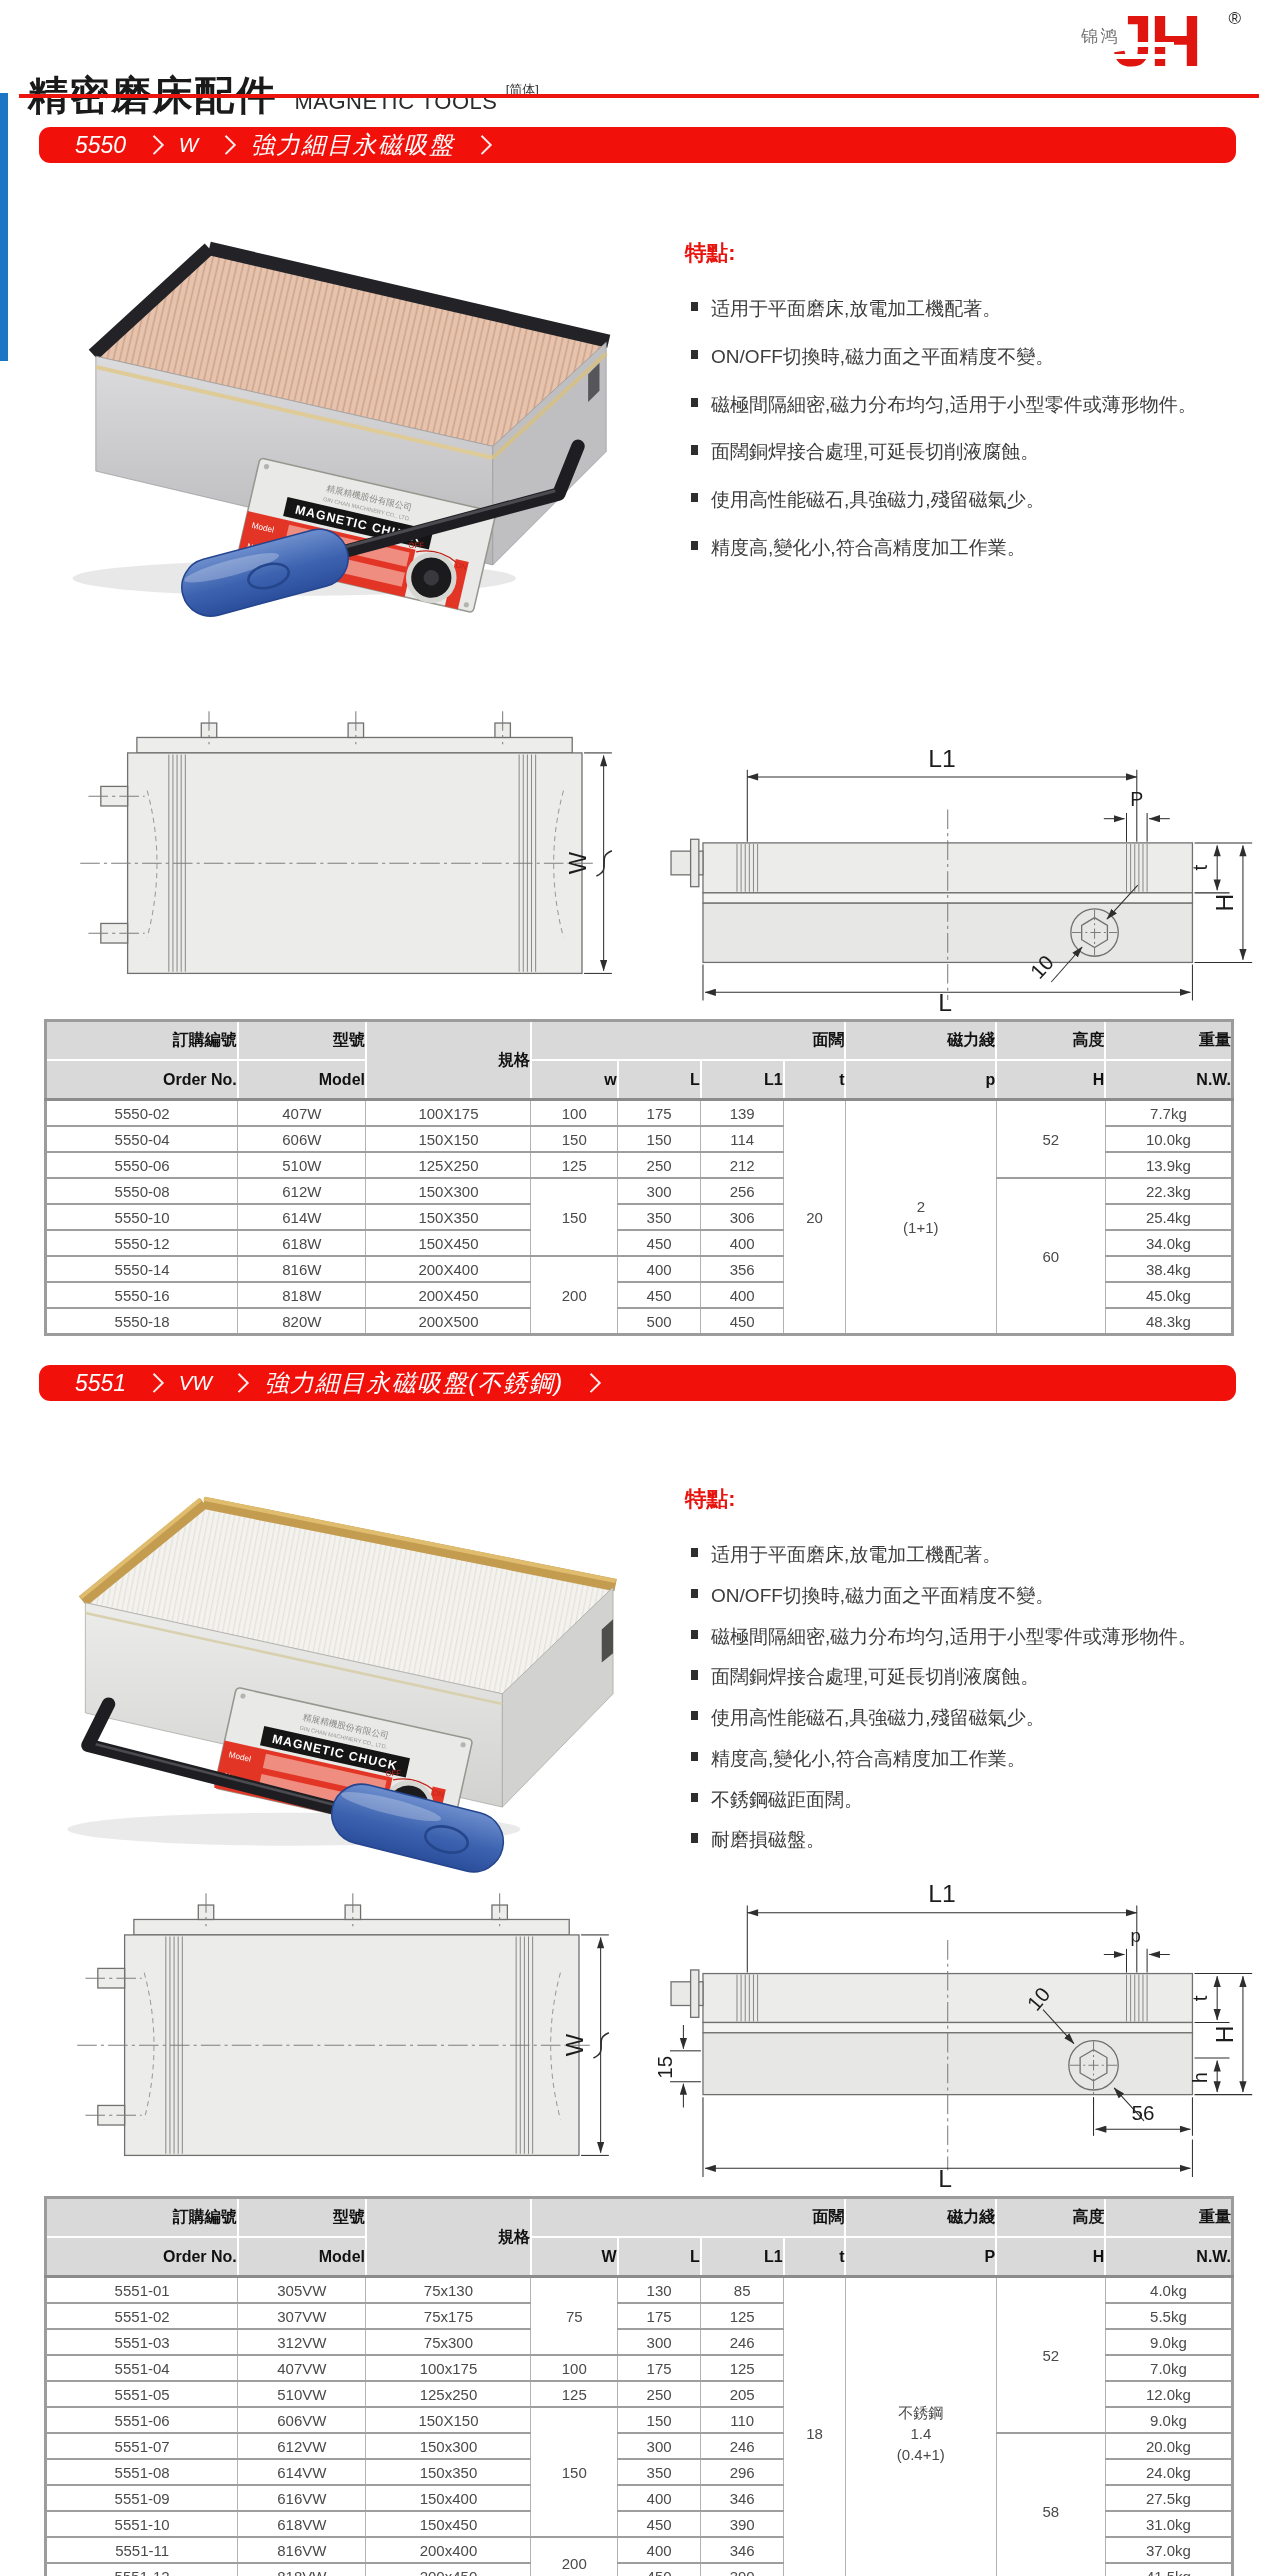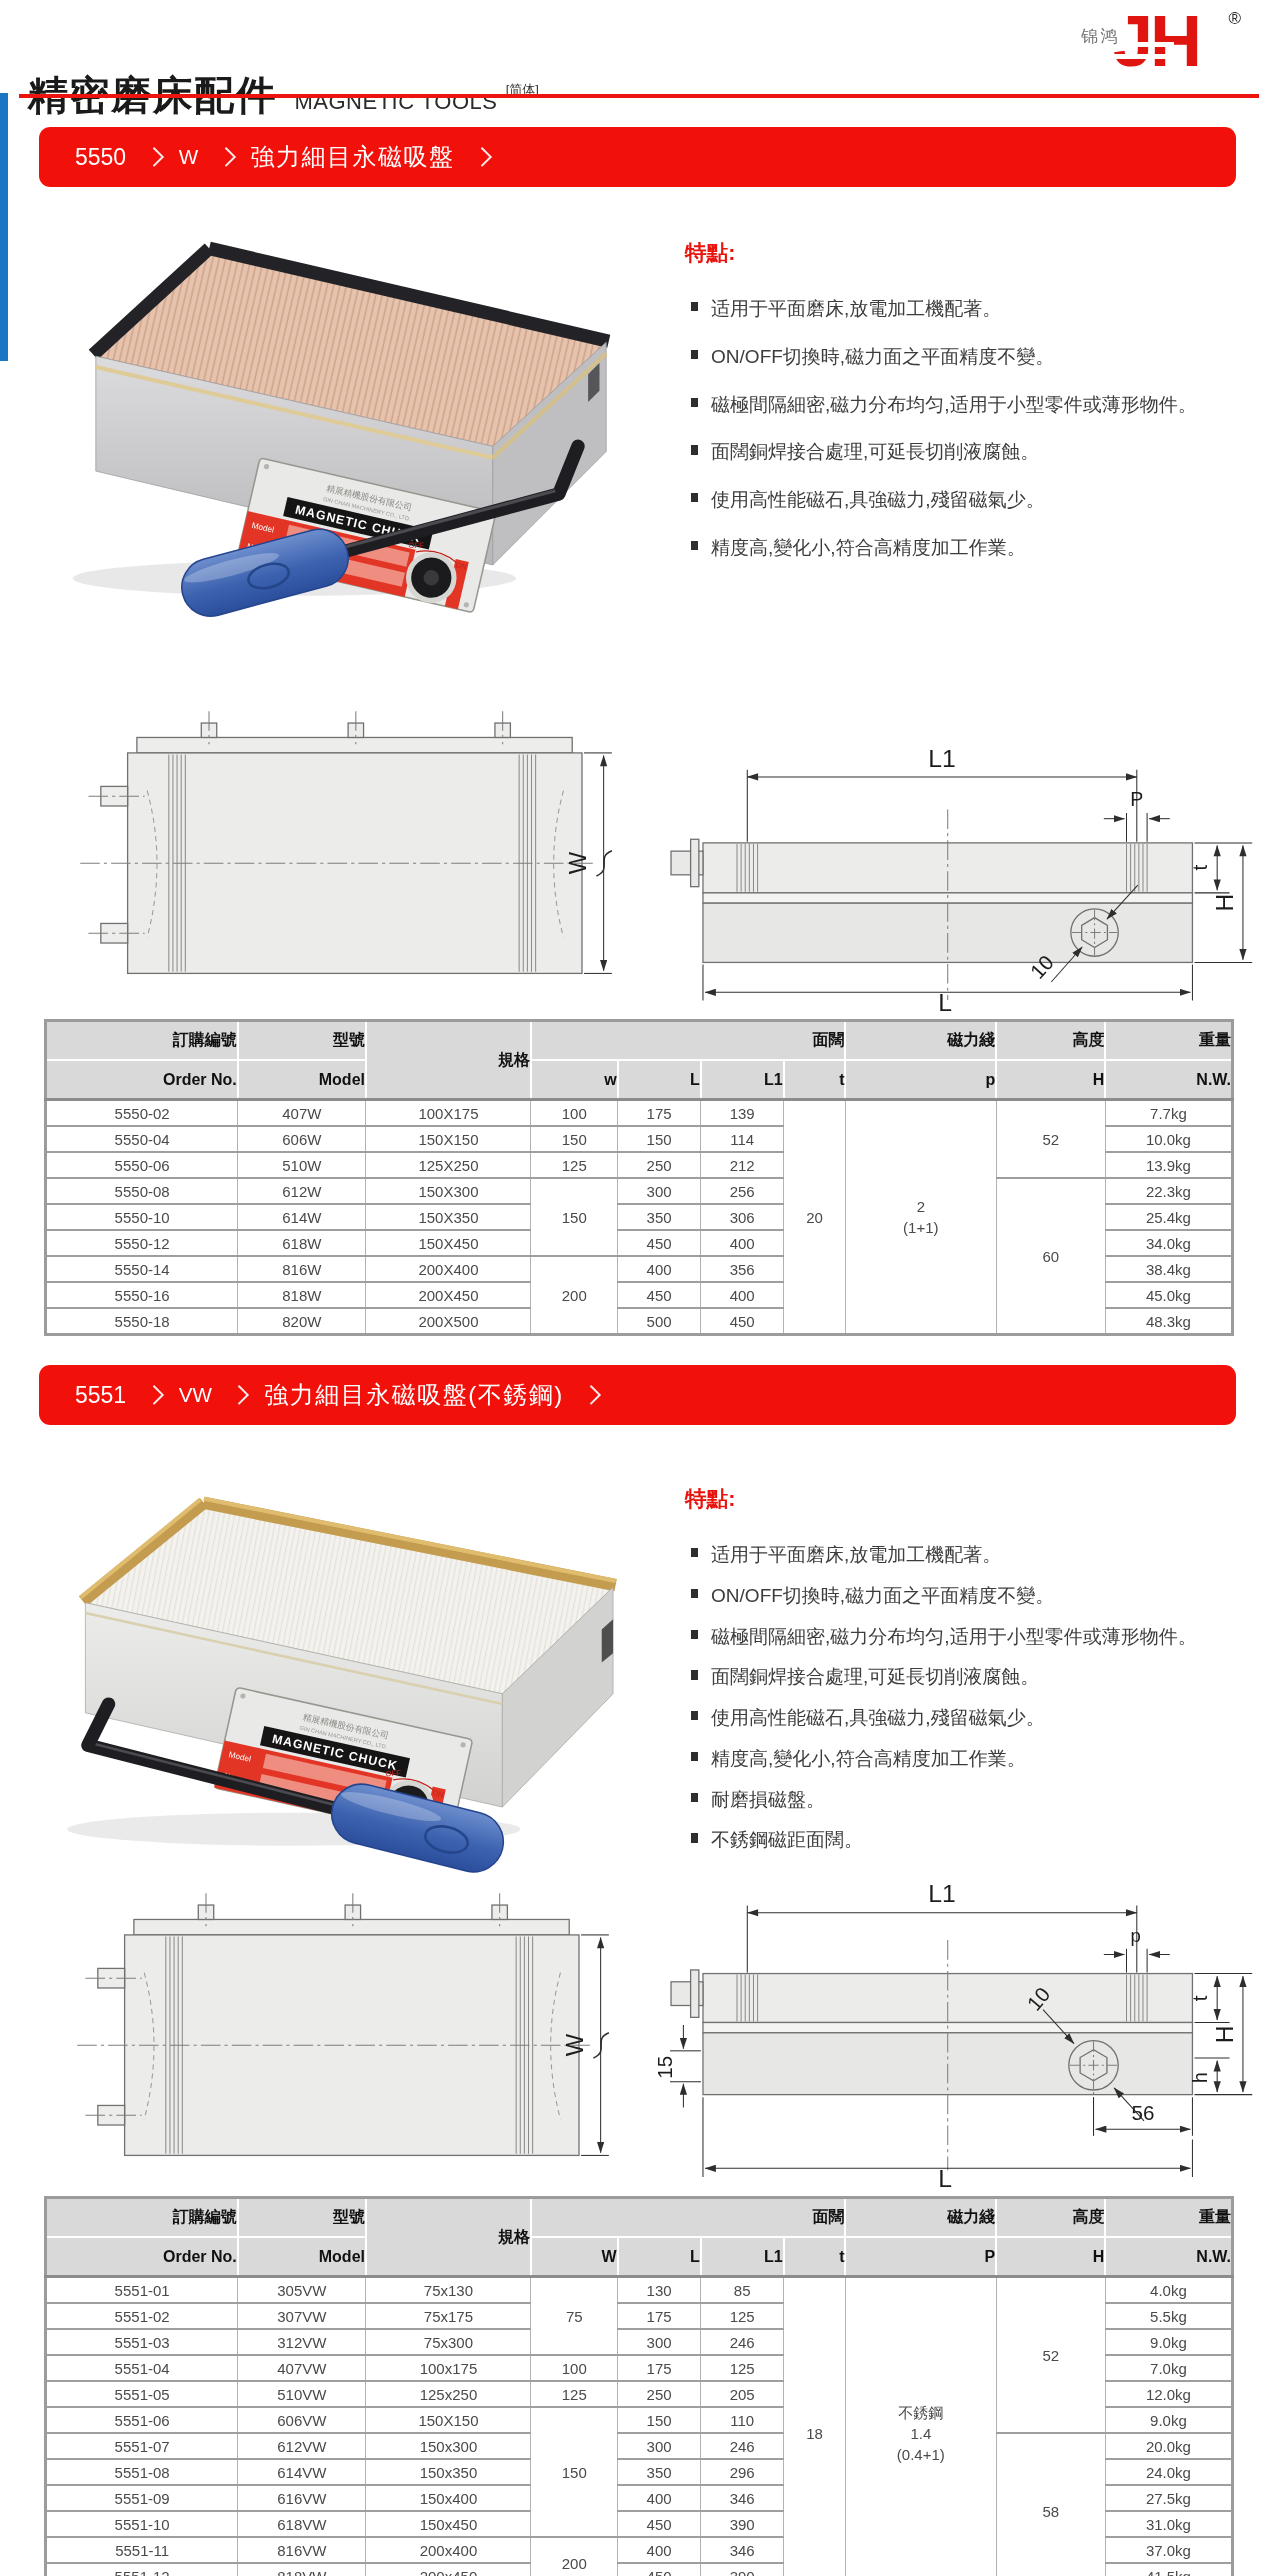--- a/index.html
+++ b/index.html
@@ -14,22 +14,22 @@
   .title-note{font-size:13px;color:#333;margin-left:8.2px;position:relative;top:-15.5px;}
   .logo{right:36px;top:17.5px;width:160px;height:72px;}
   .logo-jh{position:absolute;left:32px;top:-17.5px;font-size:72px;font-weight:900;color:#e0150f;letter-spacing:-3.1px;}
   .logo-slit{position:absolute;background:#fff;height:5.2px;left:27px;width:66px;}
   .logo-cn{position:absolute;left:0px;top:7.2px;font-size:17px;font-weight:normal;color:#737373;letter-spacing:2.6px;}
   .logo-reg{position:absolute;right:0px;top:-8.2px;font-size:17px;color:#2a2a2a;}
   .red-line{left:18.5px;right:18.5px;top:94px;height:3.6px;background:#ed130e;}
   .blue-bar{left:0;top:93px;width:7.7px;height:268px;background:#1b76c3;}
 
   
-  .banner{left:39px;right:41px;height:60px;border-radius:11.3px;background:#f2100b;
-          display:flex;align-items:center;padding-left:36px;color:#fff;}
+  .banner{left:39px;right:41px;height:36px;border-radius:11.3px;background:#f2100b;
+          display:flex;align-items:center;padding-left:36px;color:#fff;font-style:italic;}
   .b-code{font-size:23px;}
   .b-type{font-size:20.6px;}
   .b-name{font-size:24px;letter-spacing:1.5px;}
   .chev{width:12.4px;height:12.4px;border-top:2.6px solid rgba(255,255,255,.92);
         border-right:2.6px solid rgba(255,255,255,.92);transform:rotate(45deg);
         margin:0 17.5px 0 20.6px;flex:none;}
 
   
   .features{left:685px;width:572px;}
   .feat-title{font-size:21.6px;font-weight:bold;color:#e8130d;margin:0 0 30px 0;}
@@ -477,25 +477,25 @@
     <li>
         <span class="bullet"></span>
         <span>使用高性能磁石,具強磁力,殘留磁氣少。</span>
       </li>
     <li>
         <span class="bullet"></span>
         <span>精度高,變化小,符合高精度加工作業。</span>
       </li>
     <li>
         <span class="bullet"></span>
+        <span>不銹鋼磁距面闊。</span>
+      </li>
+    <li>
+        <span class="bullet"></span>
         <span>耐磨損磁盤。</span>
-      </li>
-    <li>
-        <span class="bullet"></span>
-        <span>不銹鋼磁距面闊。</span>
       </li>
   </ul>
 </div>
 
 <svg class="abs" style="left:36px;top:1890px" width="577" height="299" viewBox="0 0 1120 580">
   <g stroke="#707070" stroke-width="2.5" fill="#ededeb">
     <rect x="190" y="57" width="845" height="30"></rect>
     <rect x="172" y="87" width="882" height="428" fill="#ececea"></rect>
     <rect x="315" y="29" width="30" height="28"></rect>
       <rect x="600" y="29" width="30" height="28"></rect>

